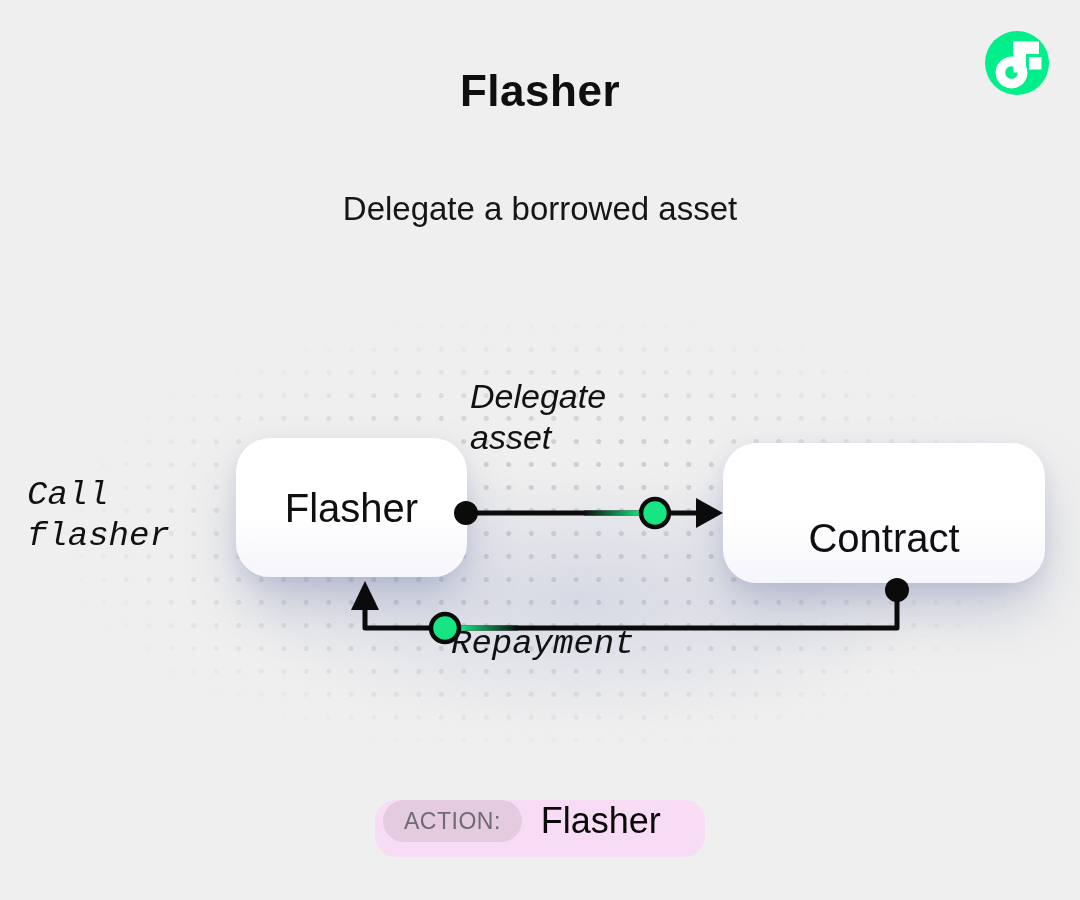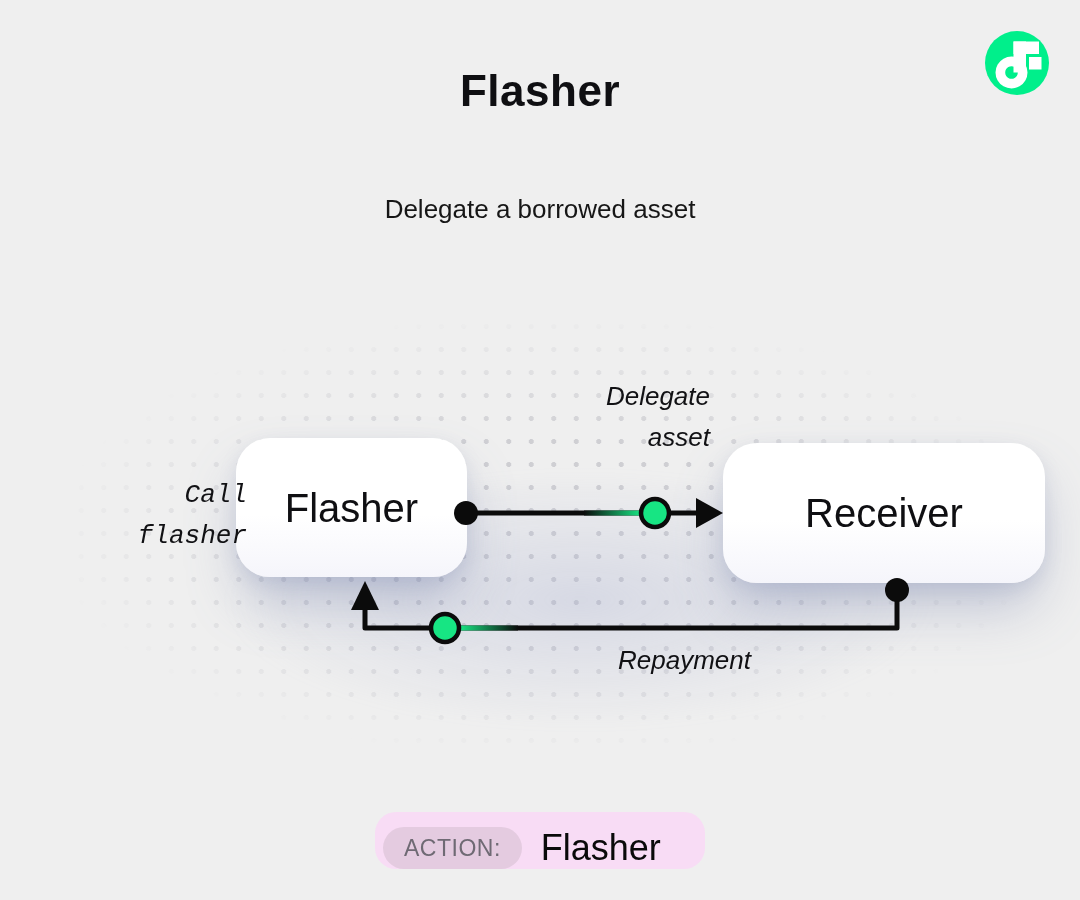--- a/index.html
+++ b/index.html
@@ -9,21 +9,21 @@
     font-family:"Liberation Sans","DejaVu Sans",sans-serif;
     color:#0f0f12;
   }
   
   .title{
     position:absolute;left:0;top:66px;width:1080px;
     text-align:center;font-size:44px;font-weight:700;letter-spacing:.5px;
   }
   .subtitle{
     position:absolute;left:0;top:184px;width:1080px;
-    text-align:center;font-size:26px;font-weight:400;line-height:50px;color:#161616;
+    text-align:center;font-size:33px;font-weight:400;line-height:50px;color:#161616;
   }
   .logo{position:absolute;left:985px;top:31px;width:64px;height:64px;}
   
   .dots{
     position:absolute;left:70px;top:315px;width:1000px;height:480px;
     background-image:radial-gradient(circle,#cfcfd3 2.4px,rgba(0,0,0,0) 2.6px);
     background-size:22.5px 23px;
     -webkit-mask-image:radial-gradient(ellipse 62% 58% at 48% 46%,#000 35%,transparent 80%);
             mask-image:radial-gradient(ellipse 62% 58% at 48% 46%,#000 35%,transparent 80%);
   }
@@ -37,32 +37,32 @@
     position:absolute;border-radius:34px;
     background:linear-gradient(180deg,#ffffff 55%,#f5f5fb 100%);
     box-shadow:0 30px 55px -8px rgba(120,130,172,.42),0 6px 18px rgba(120,130,172,.16);
     display:flex;align-items:center;justify-content:center;
     text-align:center;font-size:40px;line-height:50px;color:#0f0f12;
   }
   .node-flasher{left:236px;top:438px;width:231px;height:139px;}
   .node-receiver{left:723px;top:443px;width:322px;height:140px;}
   
   .flabel{
-    position:absolute;font-style:italic;font-size:26px;line-height:41px;
-    text-align:right;color:#111114;
+    position:absolute;font-style:italic;font-size:34px;line-height:41px;
+    text-align:left;color:#111114;
   }
   .lbl-call{left:27px;top:475px;width:220px;font-family:Liberation Mono, monospace;}
   .lbl-delegate{left:470px;top:376px;width:240px;}
-  .lbl-repay{left:451px;top:640px;width:300px;}
+  .lbl-repay{left:451px;top:624px;width:300px;font-family:Liberation Mono, monospace;}
   
   .connectors{position:absolute;left:0;top:0;width:1080px;height:900px;pointer-events:none;}
   
   .badge{
     position:absolute;left:375px;top:800px;width:330px;height:57px;
-    border-radius:21px;display:flex;align-items:flex-end;margin-top:12px;
+    border-radius:21px;display:flex;align-items:flex-start;
   }
   .badge-pill{
     margin-left:8px;height:42px;padding:0 21px;border-radius:21px;
     display:flex;align-items:center;
     font-size:23px;letter-spacing:.5px;font-weight:400;
   }
   .badge-value{margin-left:19px;font-size:36px;color:#0a0a0a;}
 </style>
 </head>
 <body>
@@ -84,21 +84,22 @@
 </div>
 
 <div class="dots"></div>
 <div class="wash"></div>
 
 <div class="node node-flasher">
   <span>Flasher</span>
 </div>
 <div class="node node-receiver">
   <span>
-    <span>Receiver</span><br>
+    <br>
+    <span>Contract</span>
   </span>
 </div>
 
 <svg class="connectors" viewBox="0 0 1080 900">
   <defs>
     <linearGradient id="trailRight" x1="584" y1="0" x2="641" y2="0" gradientUnits="userSpaceOnUse">
       <stop offset="0" stop-color="#0b0b0b"></stop>
         <stop offset="1" stop-color="#17e583"></stop>
     </linearGradient>
     <linearGradient id="trailLeft" x1="460" y1="0" x2="518" y2="0" gradientUnits="userSpaceOnUse">

